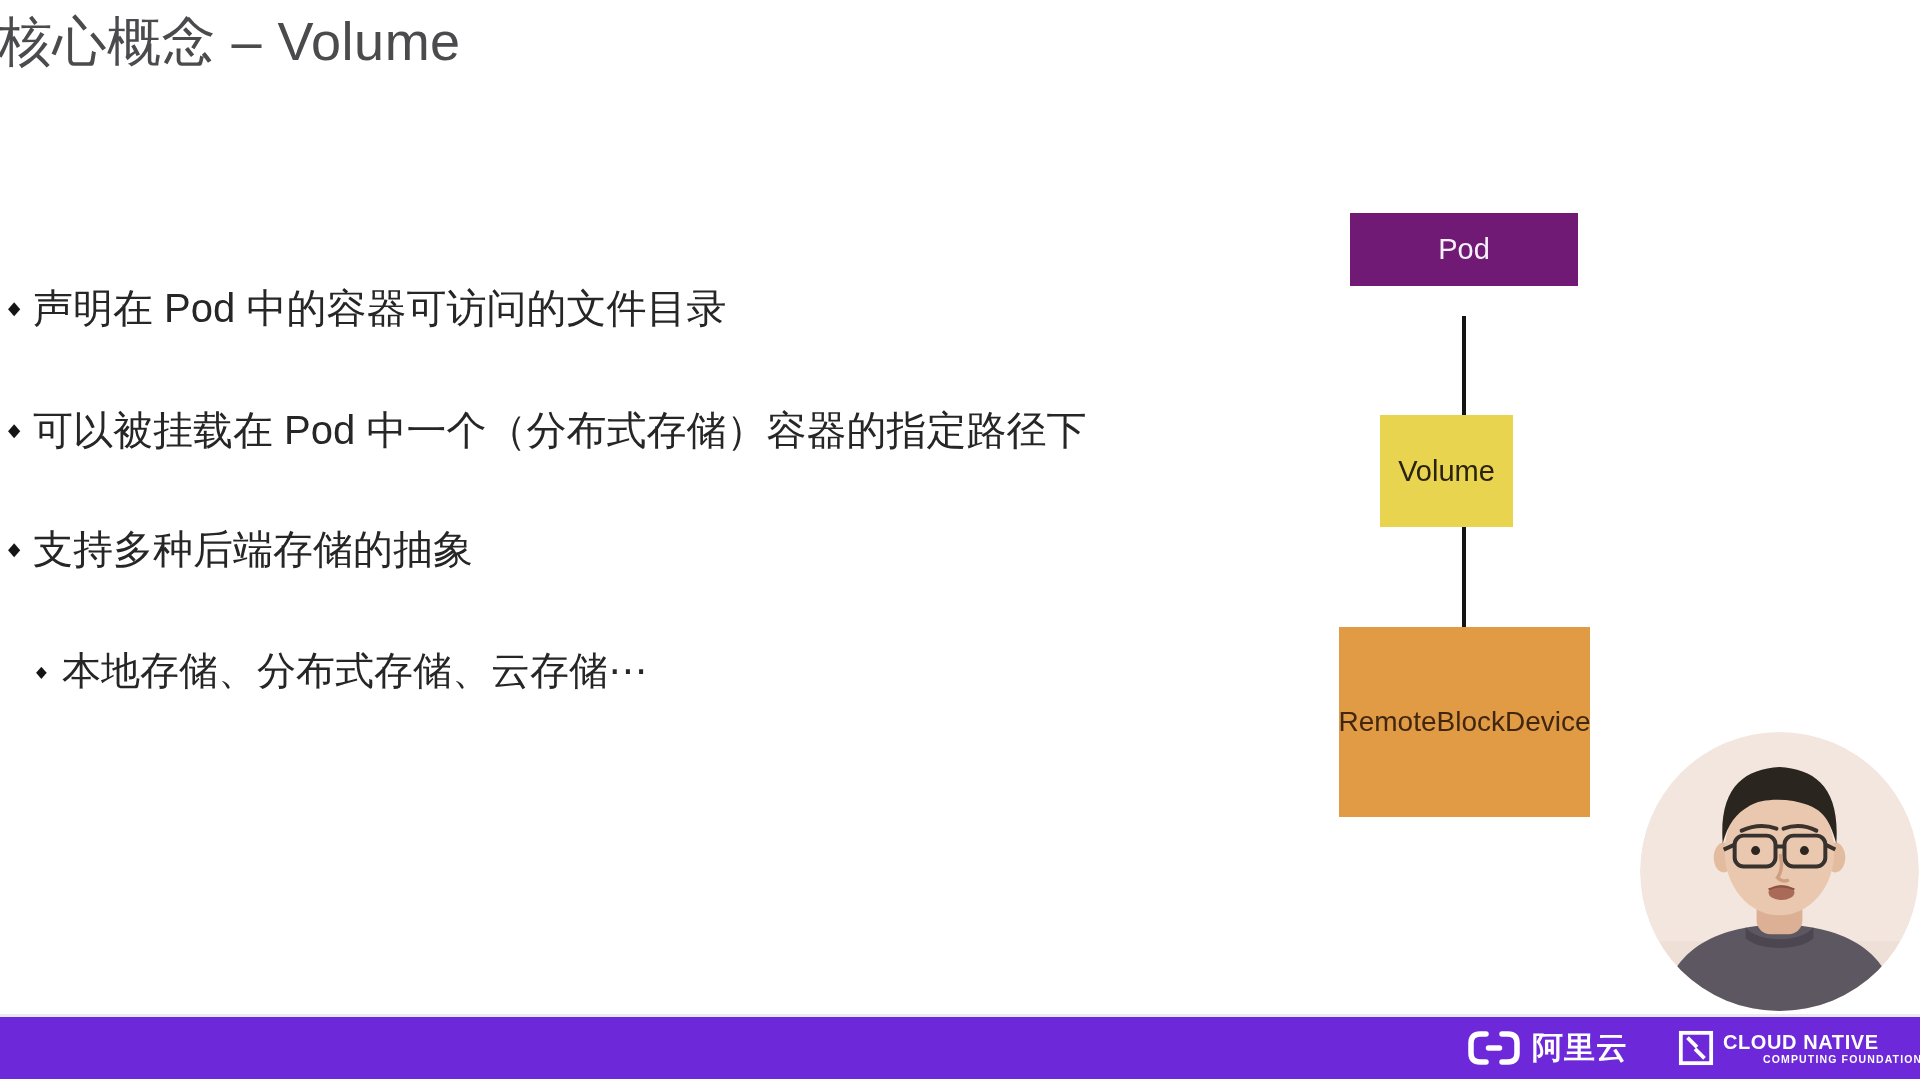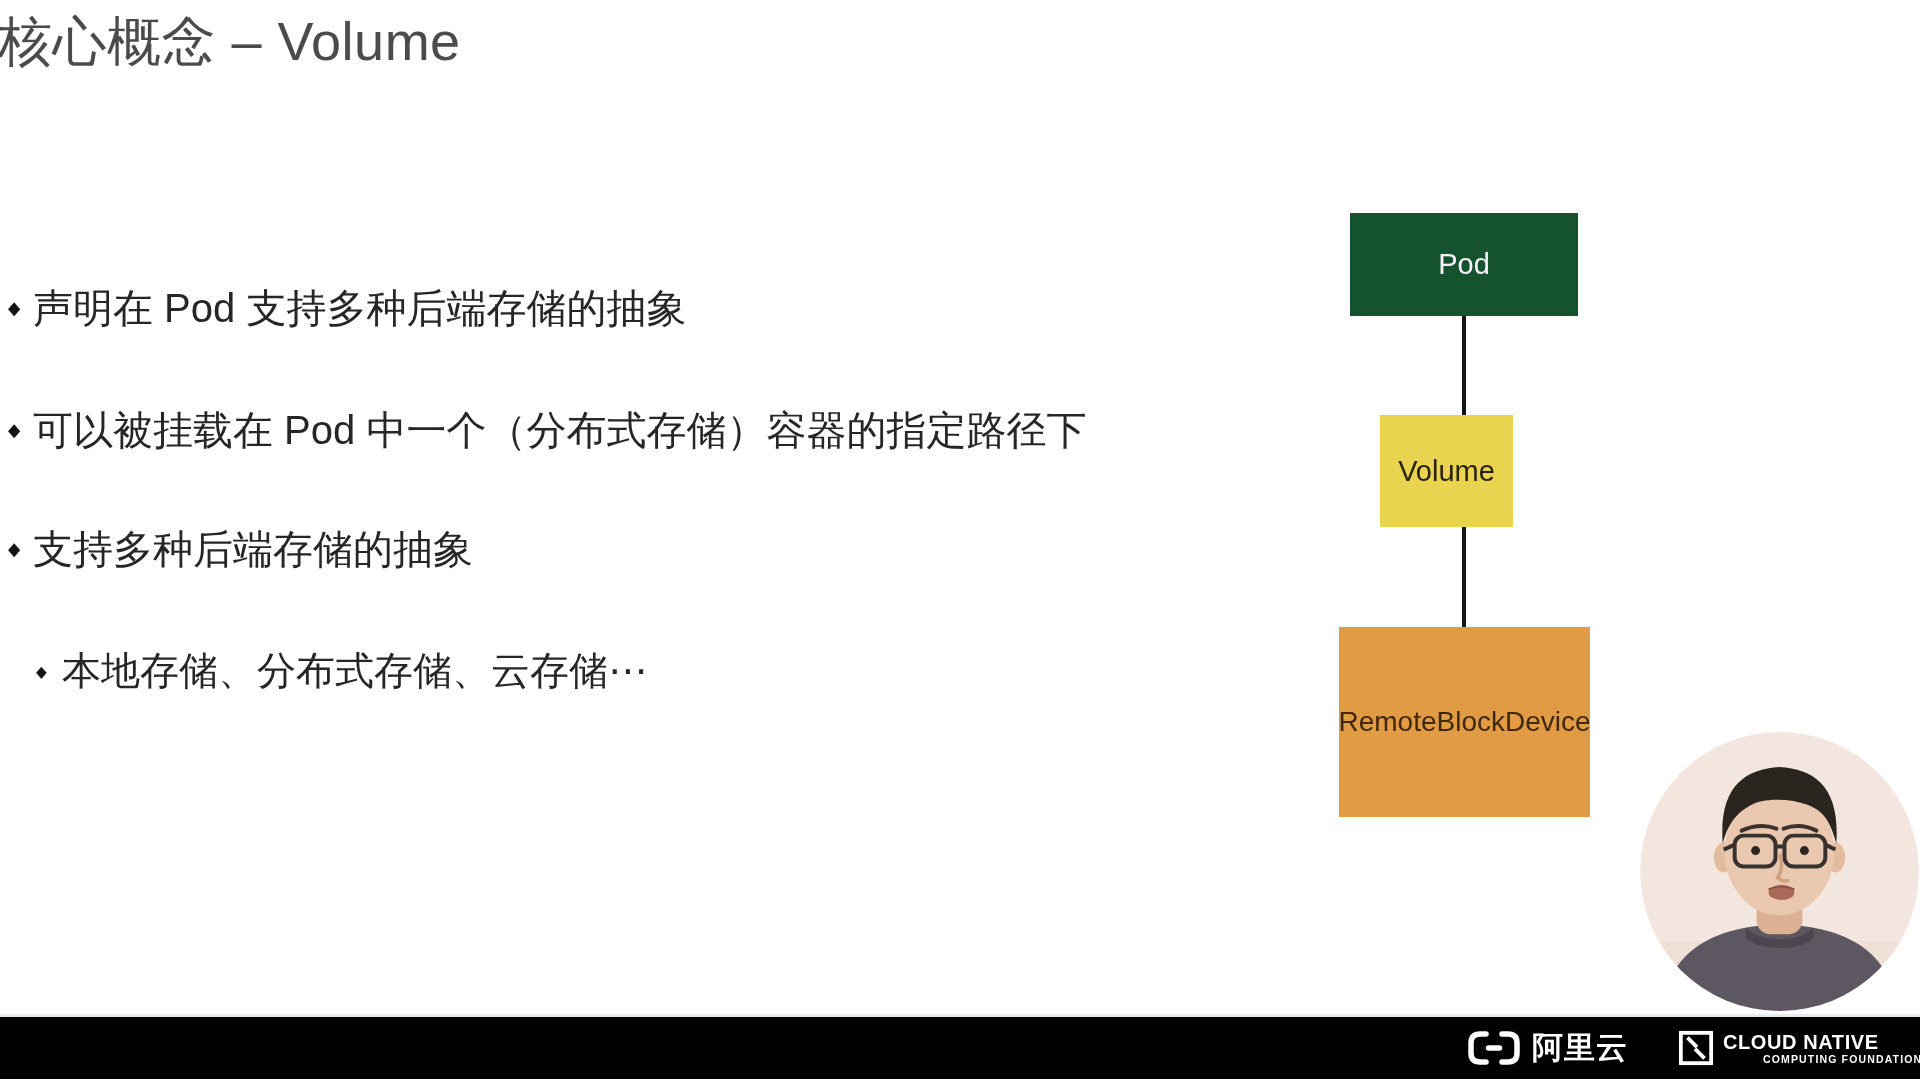--- a/index.html
+++ b/index.html
@@ -26,52 +26,52 @@
   .row-1{left:8px;top:285px;}
   .row-2{left:8px;top:407px;}
   .row-3{left:8px;top:526px;}
   .row-sub{left:36px;top:648px;font-size:39px;}
   .row-sub .marker{font-size:14px;width:14px;flex:0 0 14px;margin-right:12px;}
   
   .node{
     position:absolute;display:flex;align-items:center;justify-content:center;
     text-align:center;
   }
-  .node-pod{left:1350px;top:213px;width:228px;height:103px;background:#14532d;color:#f6f0fb;font-size:29px;}
+  .node-pod{left:1350px;top:213px;width:228px;height:73px;background:#701a75;color:#f6f0fb;font-size:29px;}
   .node-volume{left:1380px;top:415px;width:133px;height:112px;background:#e9d44f;color:#2a2310;font-size:29px;}
   .node-remote{left:1339px;top:627px;width:251px;height:190px;background:#e19b45;color:#40270e;
                font-size:28px;line-height:34px;flex-direction:row;}
   .edge{position:absolute;left:1462px;width:4px;background:#141414;}
   .edge-1{top:316px;height:99px;}
   .edge-2{top:527px;height:100px;}
   
   .webcam{
     position:absolute;left:1640px;top:731px;width:279px;height:281px;
     border-radius:50%;overflow:hidden;
   }
   .webcam svg{display:block;width:100%;height:100%;}
   
   .footer-hairline{position:absolute;left:0;top:1014px;width:1920px;height:3px;background:#e7eaef;}
-  .footer-bar{position:absolute;left:0;top:1017px;width:1920px;height:62px;background:#000000;}
+  .footer-bar{position:absolute;left:0;top:1017px;width:1920px;height:62px;background:#6d28d9;}
   .ali-logo{position:absolute;left:1466px;top:0;height:62px;display:flex;align-items:center;gap:10px;}
   .ali-label{color:#ffffff;font-size:31px;font-weight:700;letter-spacing:1px;white-space:nowrap;}
   .cncf-logo{position:absolute;left:1678px;top:0;height:62px;display:flex;align-items:center;gap:9px;justify-content:center;}
   .cncf-text{display:flex;flex-direction:column;color:#ffffff;}
   .cncf-line1{font-size:20px;font-weight:800;letter-spacing:.6px;line-height:21px;white-space:nowrap;}
   .cncf-line2{font-size:10.5px;font-weight:700;letter-spacing:1.15px;line-height:12px;white-space:nowrap;margin-left:40px;}
   .icon{display:inline-flex;align-items:center;justify-content:center;}
 </style>
 </head>
 <body>
 
 <div class="slide-title">核心概念 – Volume</div>
 
 <div class="bullet-row row-1">
   <span class="marker">◆</span>
-  <span>声明在 Pod 支持多种后端存储的抽象</span>
+  <span>声明在 Pod 中的容器可访问的文件目录</span>
 </div>
 <div class="bullet-row row-2">
   <span class="marker">◆</span>
   <span>可以被挂载在 Pod 中一个（分布式存储）容器的指定路径下</span>
 </div>
 <div class="bullet-row row-3">
   <span class="marker">◆</span>
   <span>支持多种后端存储的抽象</span>
 </div>
 <div class="bullet-row row-sub">

